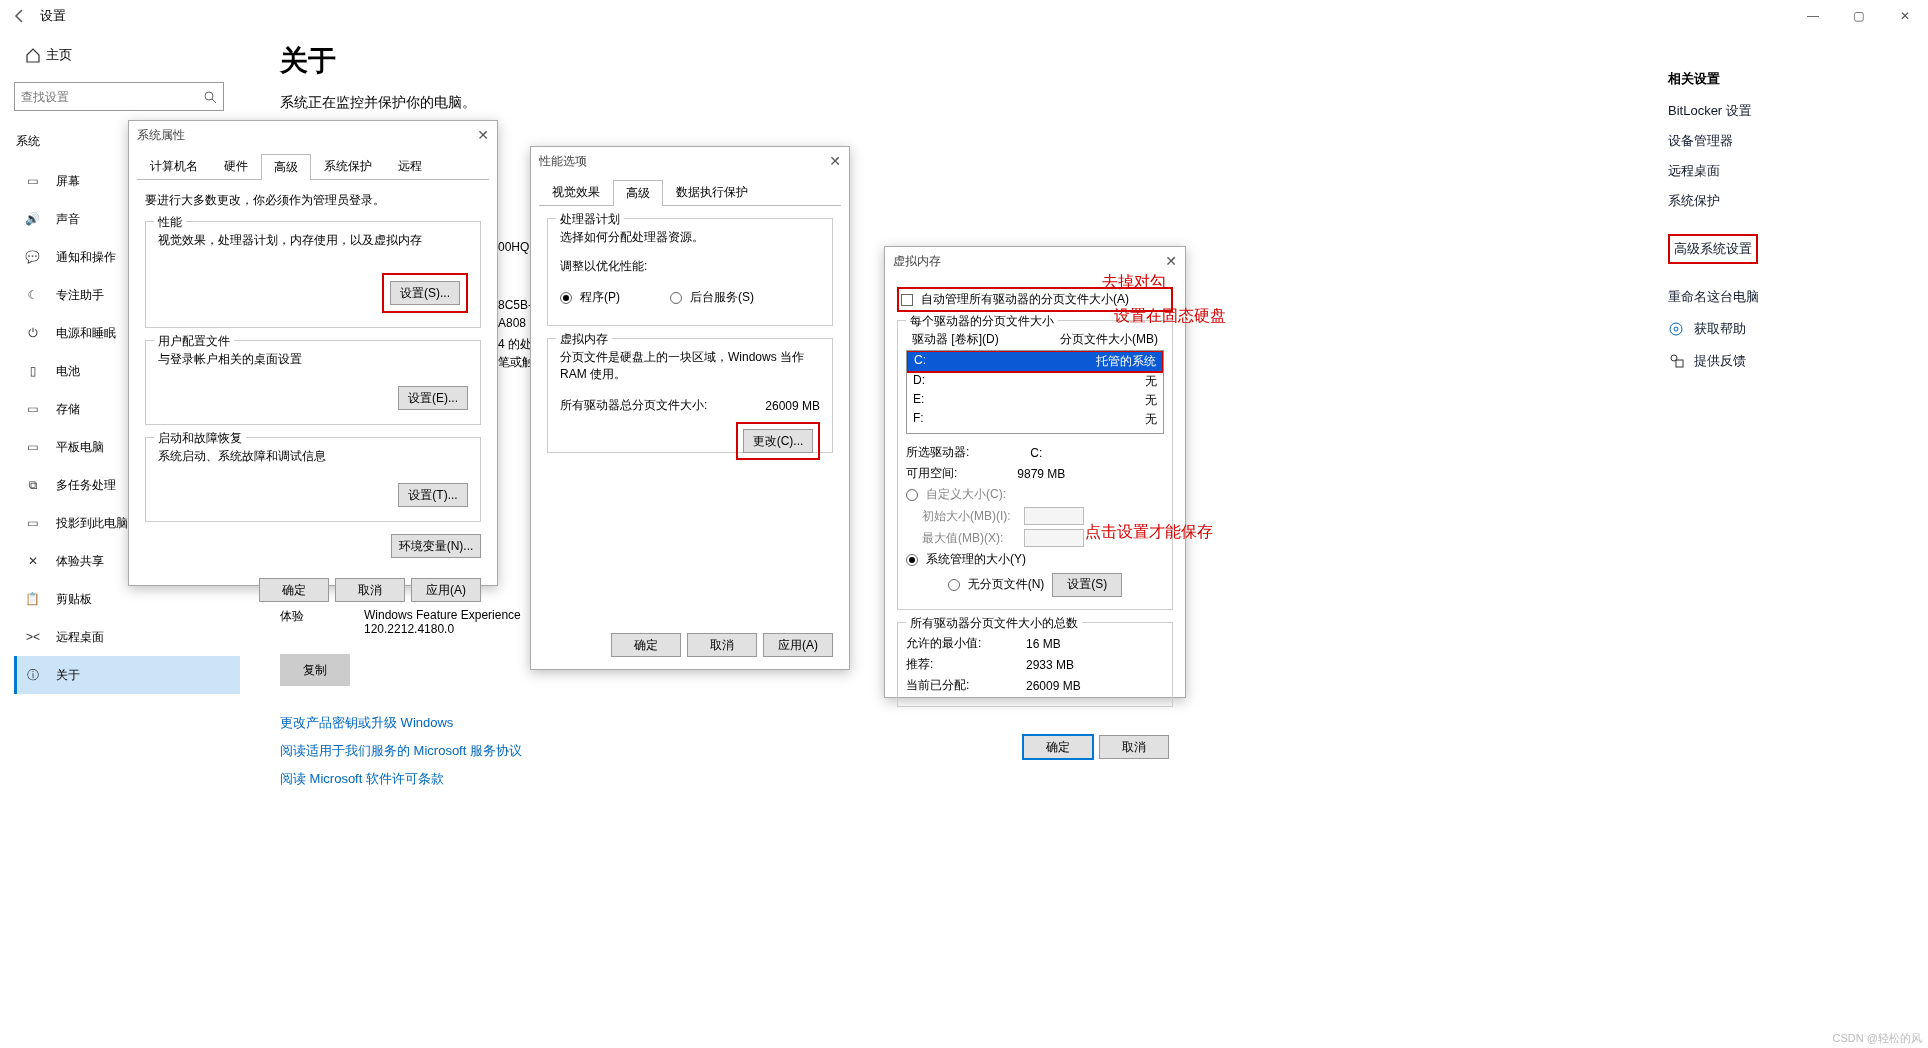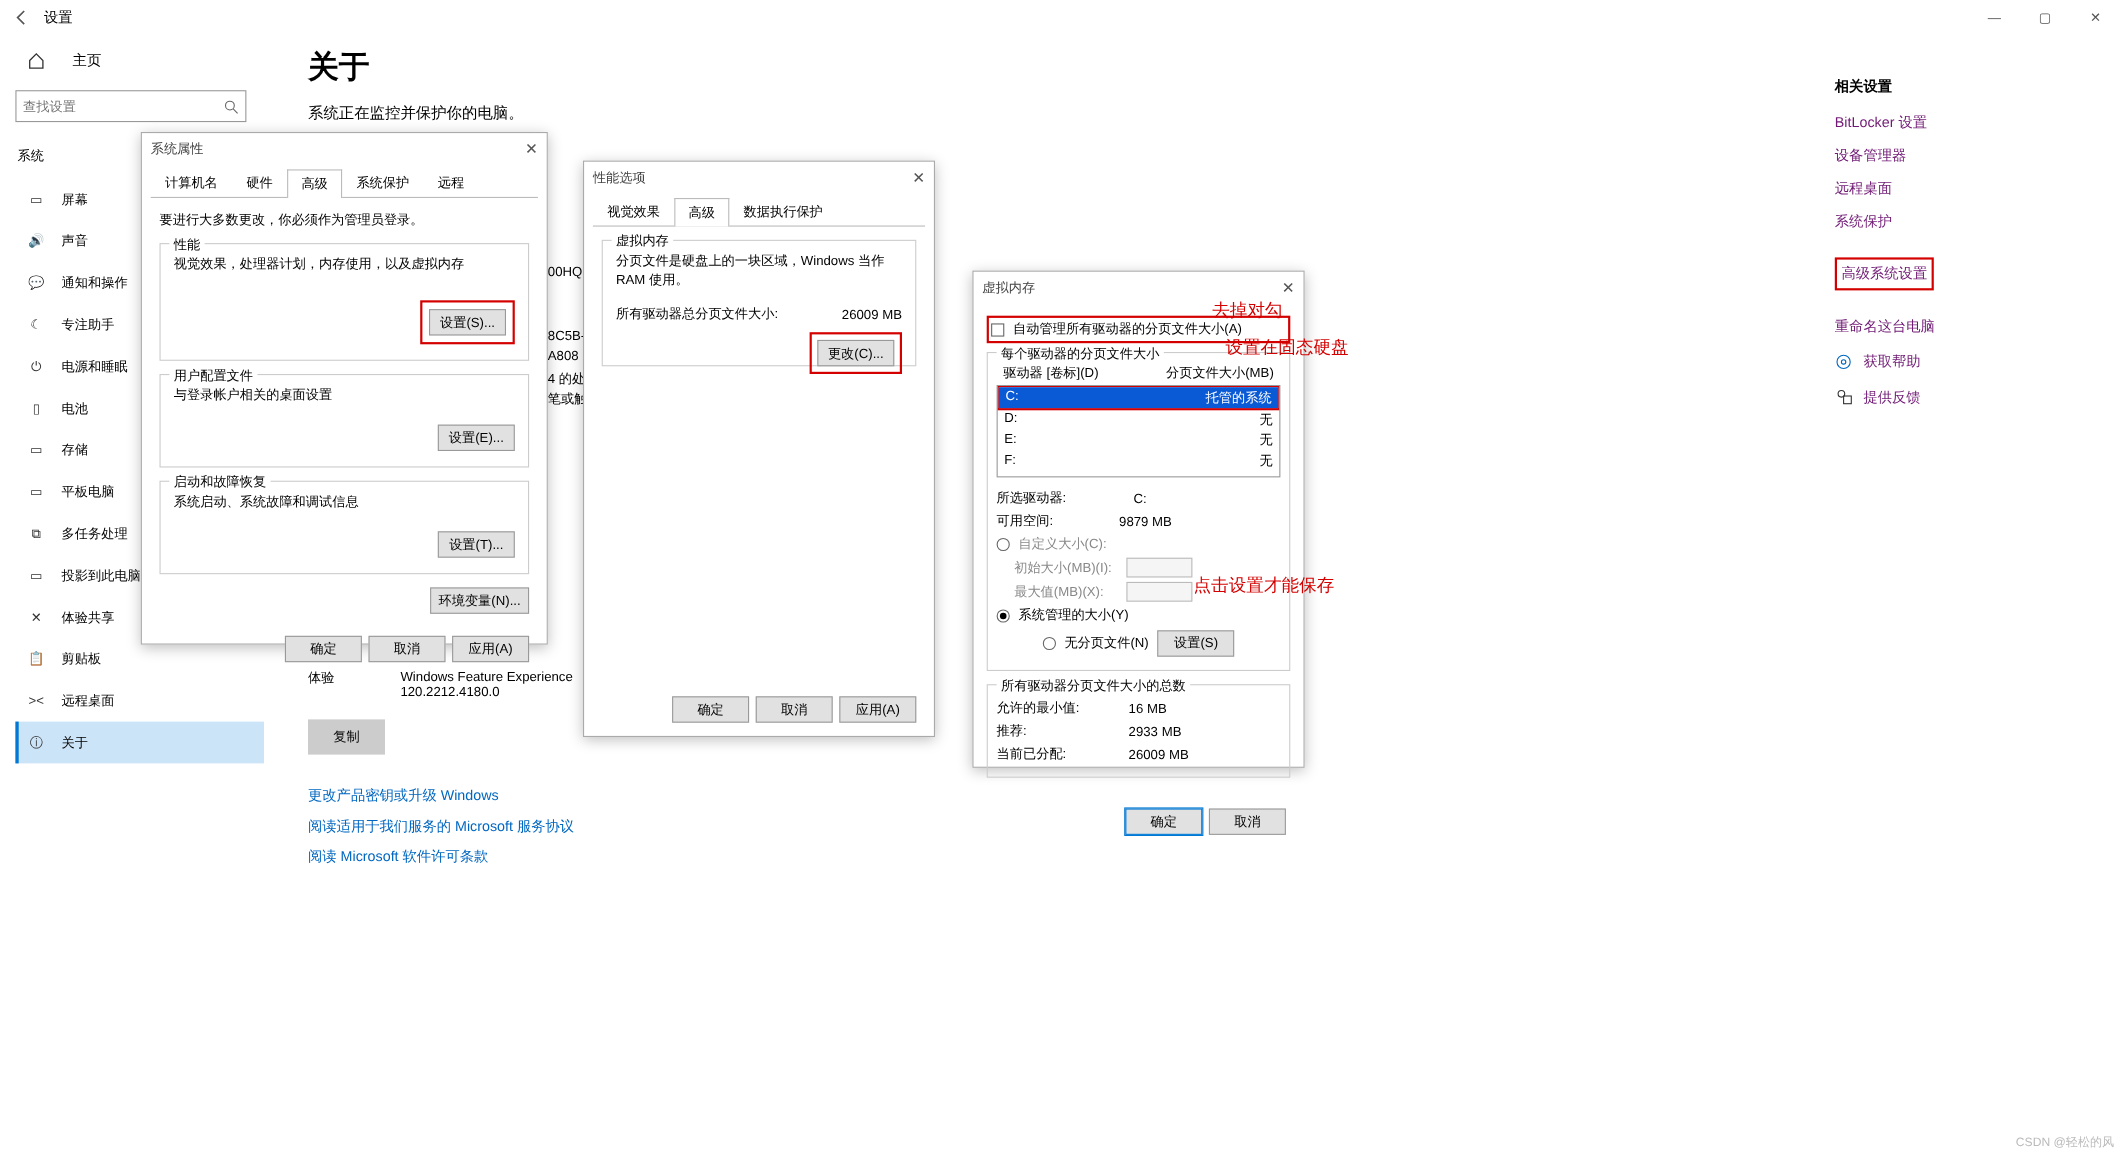--- a/index.html
+++ b/index.html
@@ -3,38 +3,38 @@
 <meta charset="utf-8">
 <style>
 *{box-sizing:border-box;margin:0;padding:0;font-family:"Microsoft YaHei",Arial,sans-serif;font-size:12px}
 body{background:#fff;width:1928px;height:1048px;overflow:hidden;position:relative;color:#000}
 .titlebar{height:32px;display:flex;align-items:center;padding:0 8px}
 .titlebar .back{width:24px;height:24px;display:flex;align-items:center;justify-content:center;margin-right:8px}
 .titlebar .title{font-size:13px}
 .winctrls{position:absolute;top:0;right:0;display:flex}
 .winctrl{width:46px;height:32px;display:flex;align-items:center;justify-content:center;color:#555}
 .leftpane{position:absolute;left:0;top:32px;width:240px;bottom:0;padding:14px 0 0 14px}
-.home-row{display:flex;align-items:flex-end;gap:24px;margin-bottom:18px;padding-left:10px}
+.home-row{display:flex;align-items:flex-end;gap:4px;margin-bottom:18px;padding-left:10px}
 .home-icon{width:18px;height:18px}
 .home-label{font-size:13px}
 .searchbox{width:210px;height:29px;border:1px solid #999;display:flex;align-items:center;padding:0 6px;margin-bottom:22px}
 .searchbox input{border:none;outline:none;flex:1;font-size:12px;color:#666;background:transparent}
 .section-header{font-weight:400;font-size:12px;margin-bottom:12px;padding-left:2px}
 .nav-item{display:flex;align-items:center;gap:14px;padding:10px 0 10px 10px;cursor:pointer}
 .nav-item .icon{width:18px;height:18px;display:flex;align-items:center;justify-content:center;color:#333}
 .nav-item.active{background:#cce4f7;border-left:3px solid #0078d4;padding-left:7px}
 .main{position:absolute;left:270px;top:36px;right:300px;bottom:0;padding:0 10px}
 .main h1{font-size:28px;font-weight:600;margin:6px 0 14px 0}
 .main .sub{font-size:14px;margin-bottom:12px}
 .main .bluelink{color:#0067c0;display:block;margin:10px 0;font-size:13px;cursor:pointer}
 .experience-row{display:flex;gap:60px;margin:4px 0 10px}
 .copy-btn{width:70px;height:32px;background:#ccc;border:none;margin:8px 0 18px 0}
 .rightpane{position:absolute;right:20px;top:70px;width:240px}
 .rightpane h3{font-size:13px;font-weight:600;margin-bottom:14px}
-.rlink{color:#701a75;display:block;margin:12px 0;font-size:13px;cursor:pointer}
+.rlink{color:#0f172a;display:block;margin:12px 0;font-size:13px;cursor:pointer}
 .rlink.boxed{border:2px solid #d40000;padding:4px;display:inline-block}
 .ricon-row{display:flex;align-items:center;gap:10px;margin:14px 0}
 .red-highlight{border:2px solid #d40000}
 .dialog{position:absolute;background:#fff;border:1px solid #aaa;box-shadow:0 3px 12px rgba(0,0,0,.25)}
 .dlgtitle{height:28px;display:flex;align-items:center;justify-content:space-between;padding:0 8px;font-size:12px;color:#444}
 .dlgclose{font-size:14px;color:#555;cursor:pointer}
 .tabs{display:flex;padding:4px 8px 0 8px}
 .tab{padding:4px 12px;border:1px solid transparent;border-bottom:none;cursor:pointer}
 .tab.active{background:#fff;border-color:#bbb;position:relative;top:1px}
 .tabsep{border-bottom:1px solid #bbb;margin:0 8px}
@@ -250,20 +250,35 @@
     <span>性能选项</span>
     <span class="dlgclose">✕</span>
   </div>
   <div class="tabs">
     <div class="tab">视觉效果</div>
     <div class="tab active">高级</div>
     <div class="tab">数据执行保护</div>
   </div>
   <div class="tabsep"></div>
   <div class="dlgbody">
+    <div class="fieldset" style="height:108px">
+      <span class="legend">处理器计划</span>
+      <div>选择如何分配处理器资源。</div>
+      <div style="margin-top:12px">调整以优化性能:</div>
+      <div class="row" style="gap:50px;margin-top:10px">
+        <label class="row">
+            <span class="radio checked"></span>
+            <span>程序(P)</span>
+          </label>
+        <label class="row">
+            <span class="radio"></span>
+            <span>后台服务(S)</span>
+          </label>
+      </div>
+    </div>
     <div class="fieldset" style="height:115px">
       <span class="legend">虚拟内存</span>
       <div>分页文件是硬盘上的一块区域，Windows 当作 RAM 使用。</div>
       <div class="row" style="justify-content:space-between;margin-top:14px">
         <span>所有驱动器总分页文件大小:</span>
         <span>26009 MB</span>
       </div>
       <div style="text-align:right;margin-top:8px">
         <span class="red-highlight" style="padding:5px;display:inline-block"><button class="dlg-btn">更改(C)...</button></span>
       </div>

